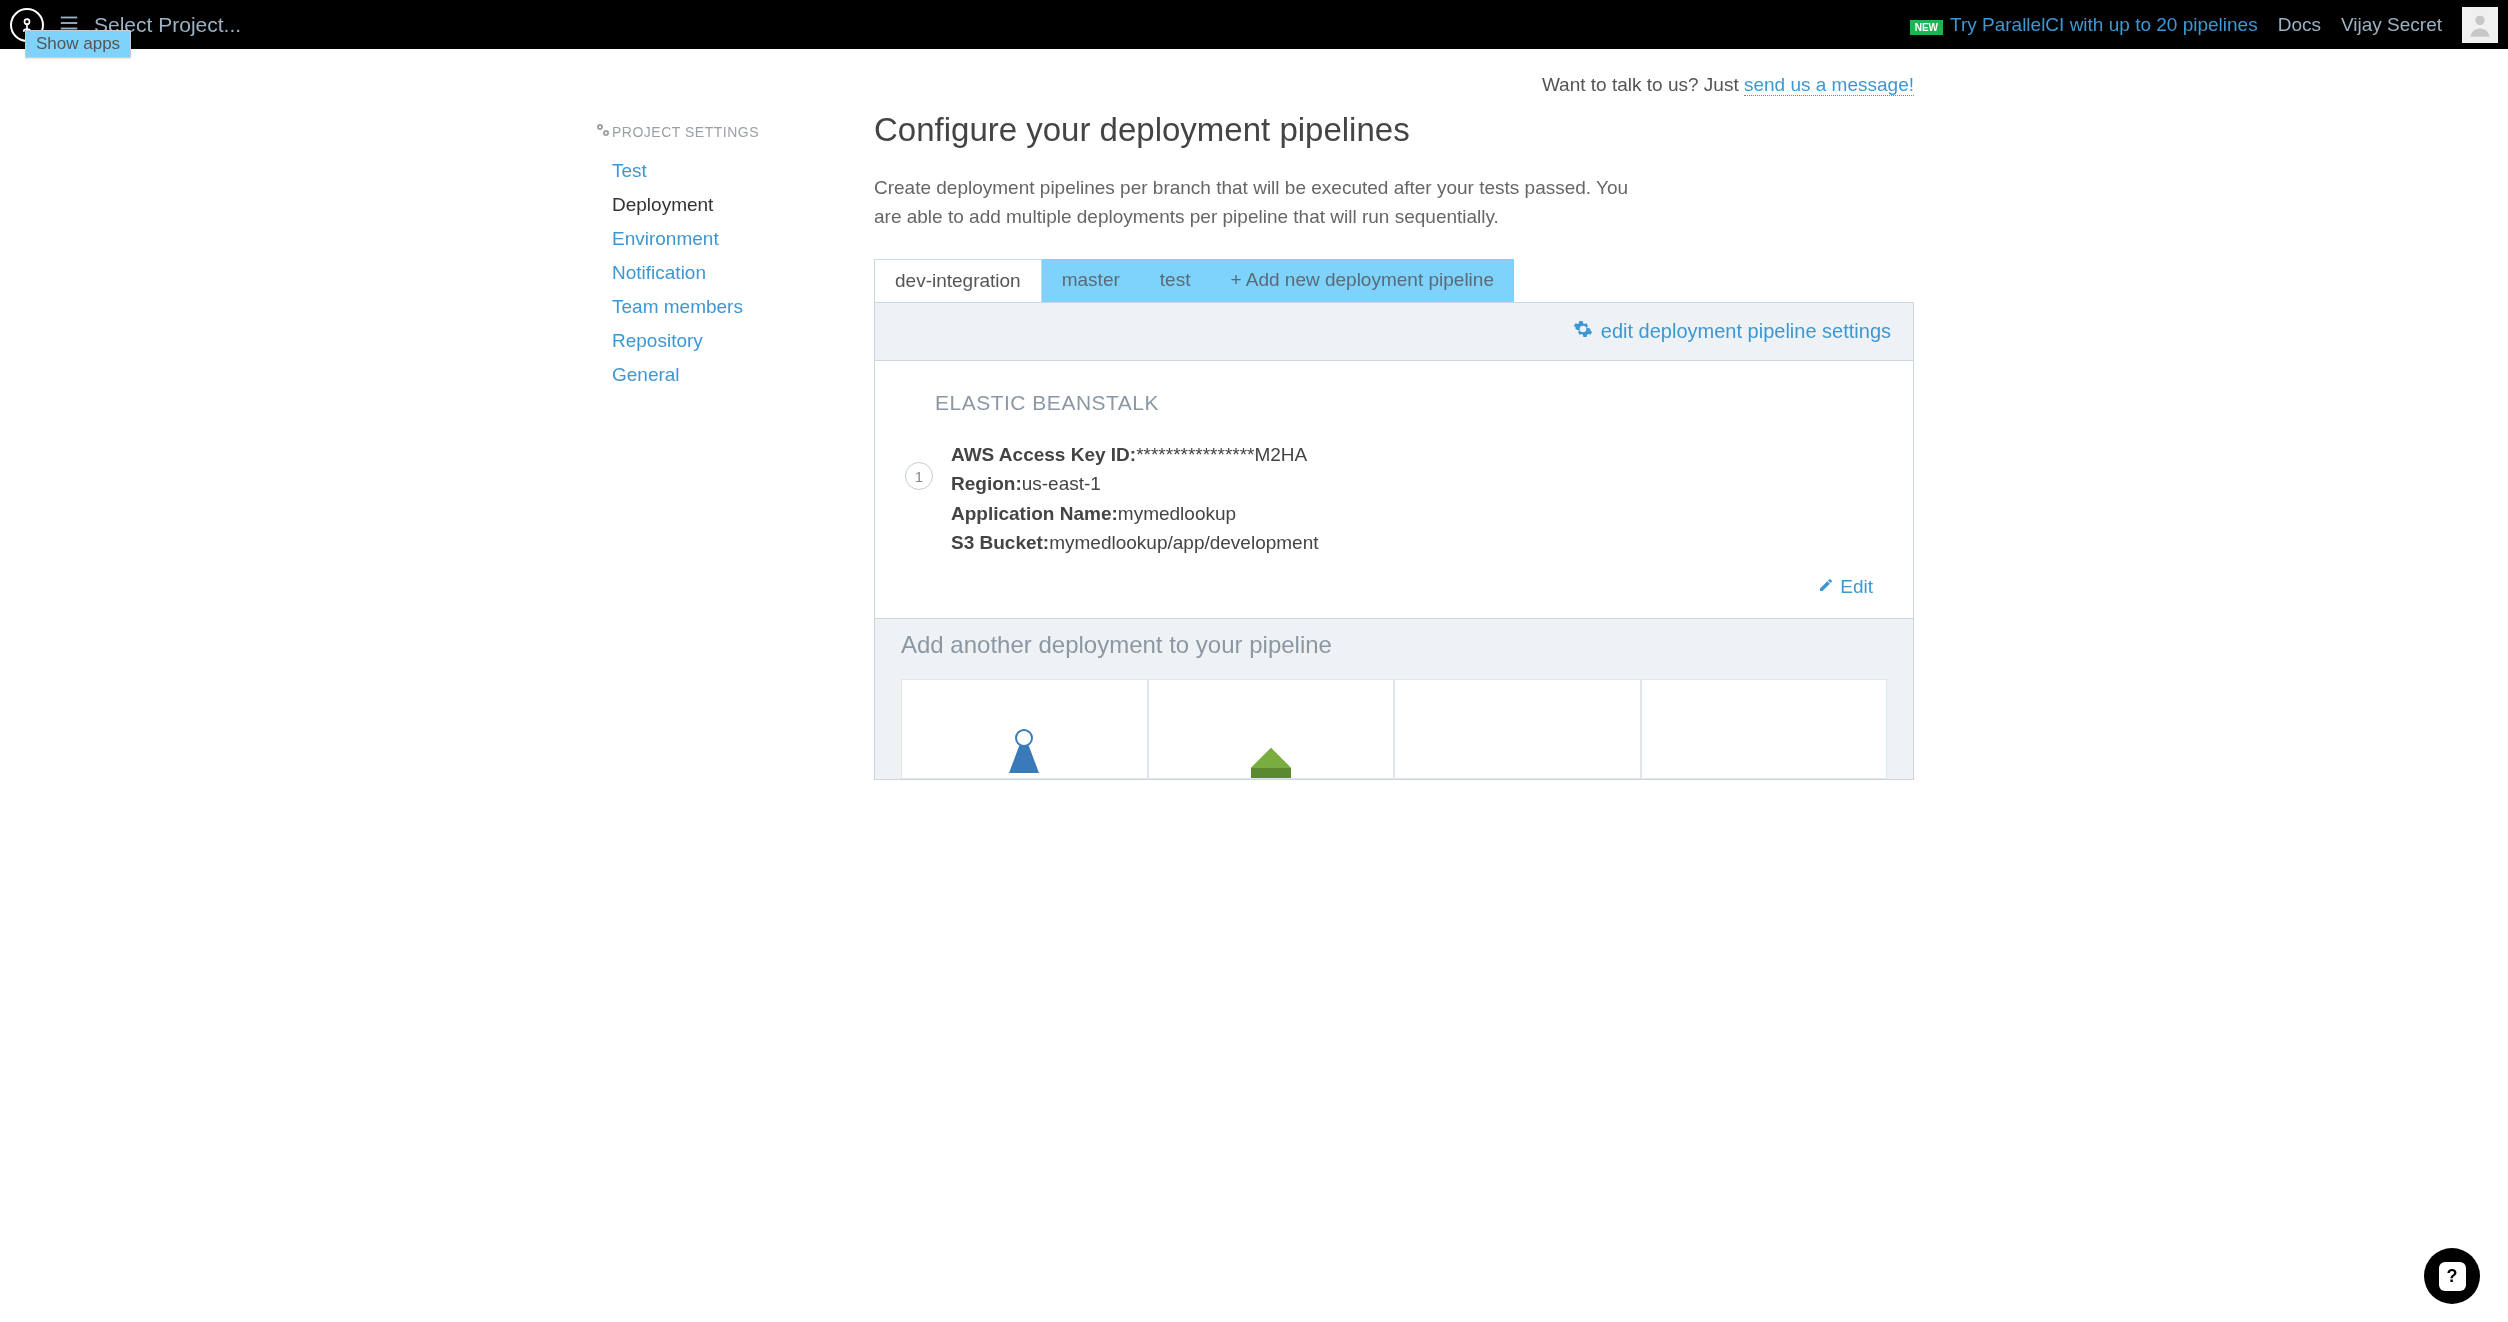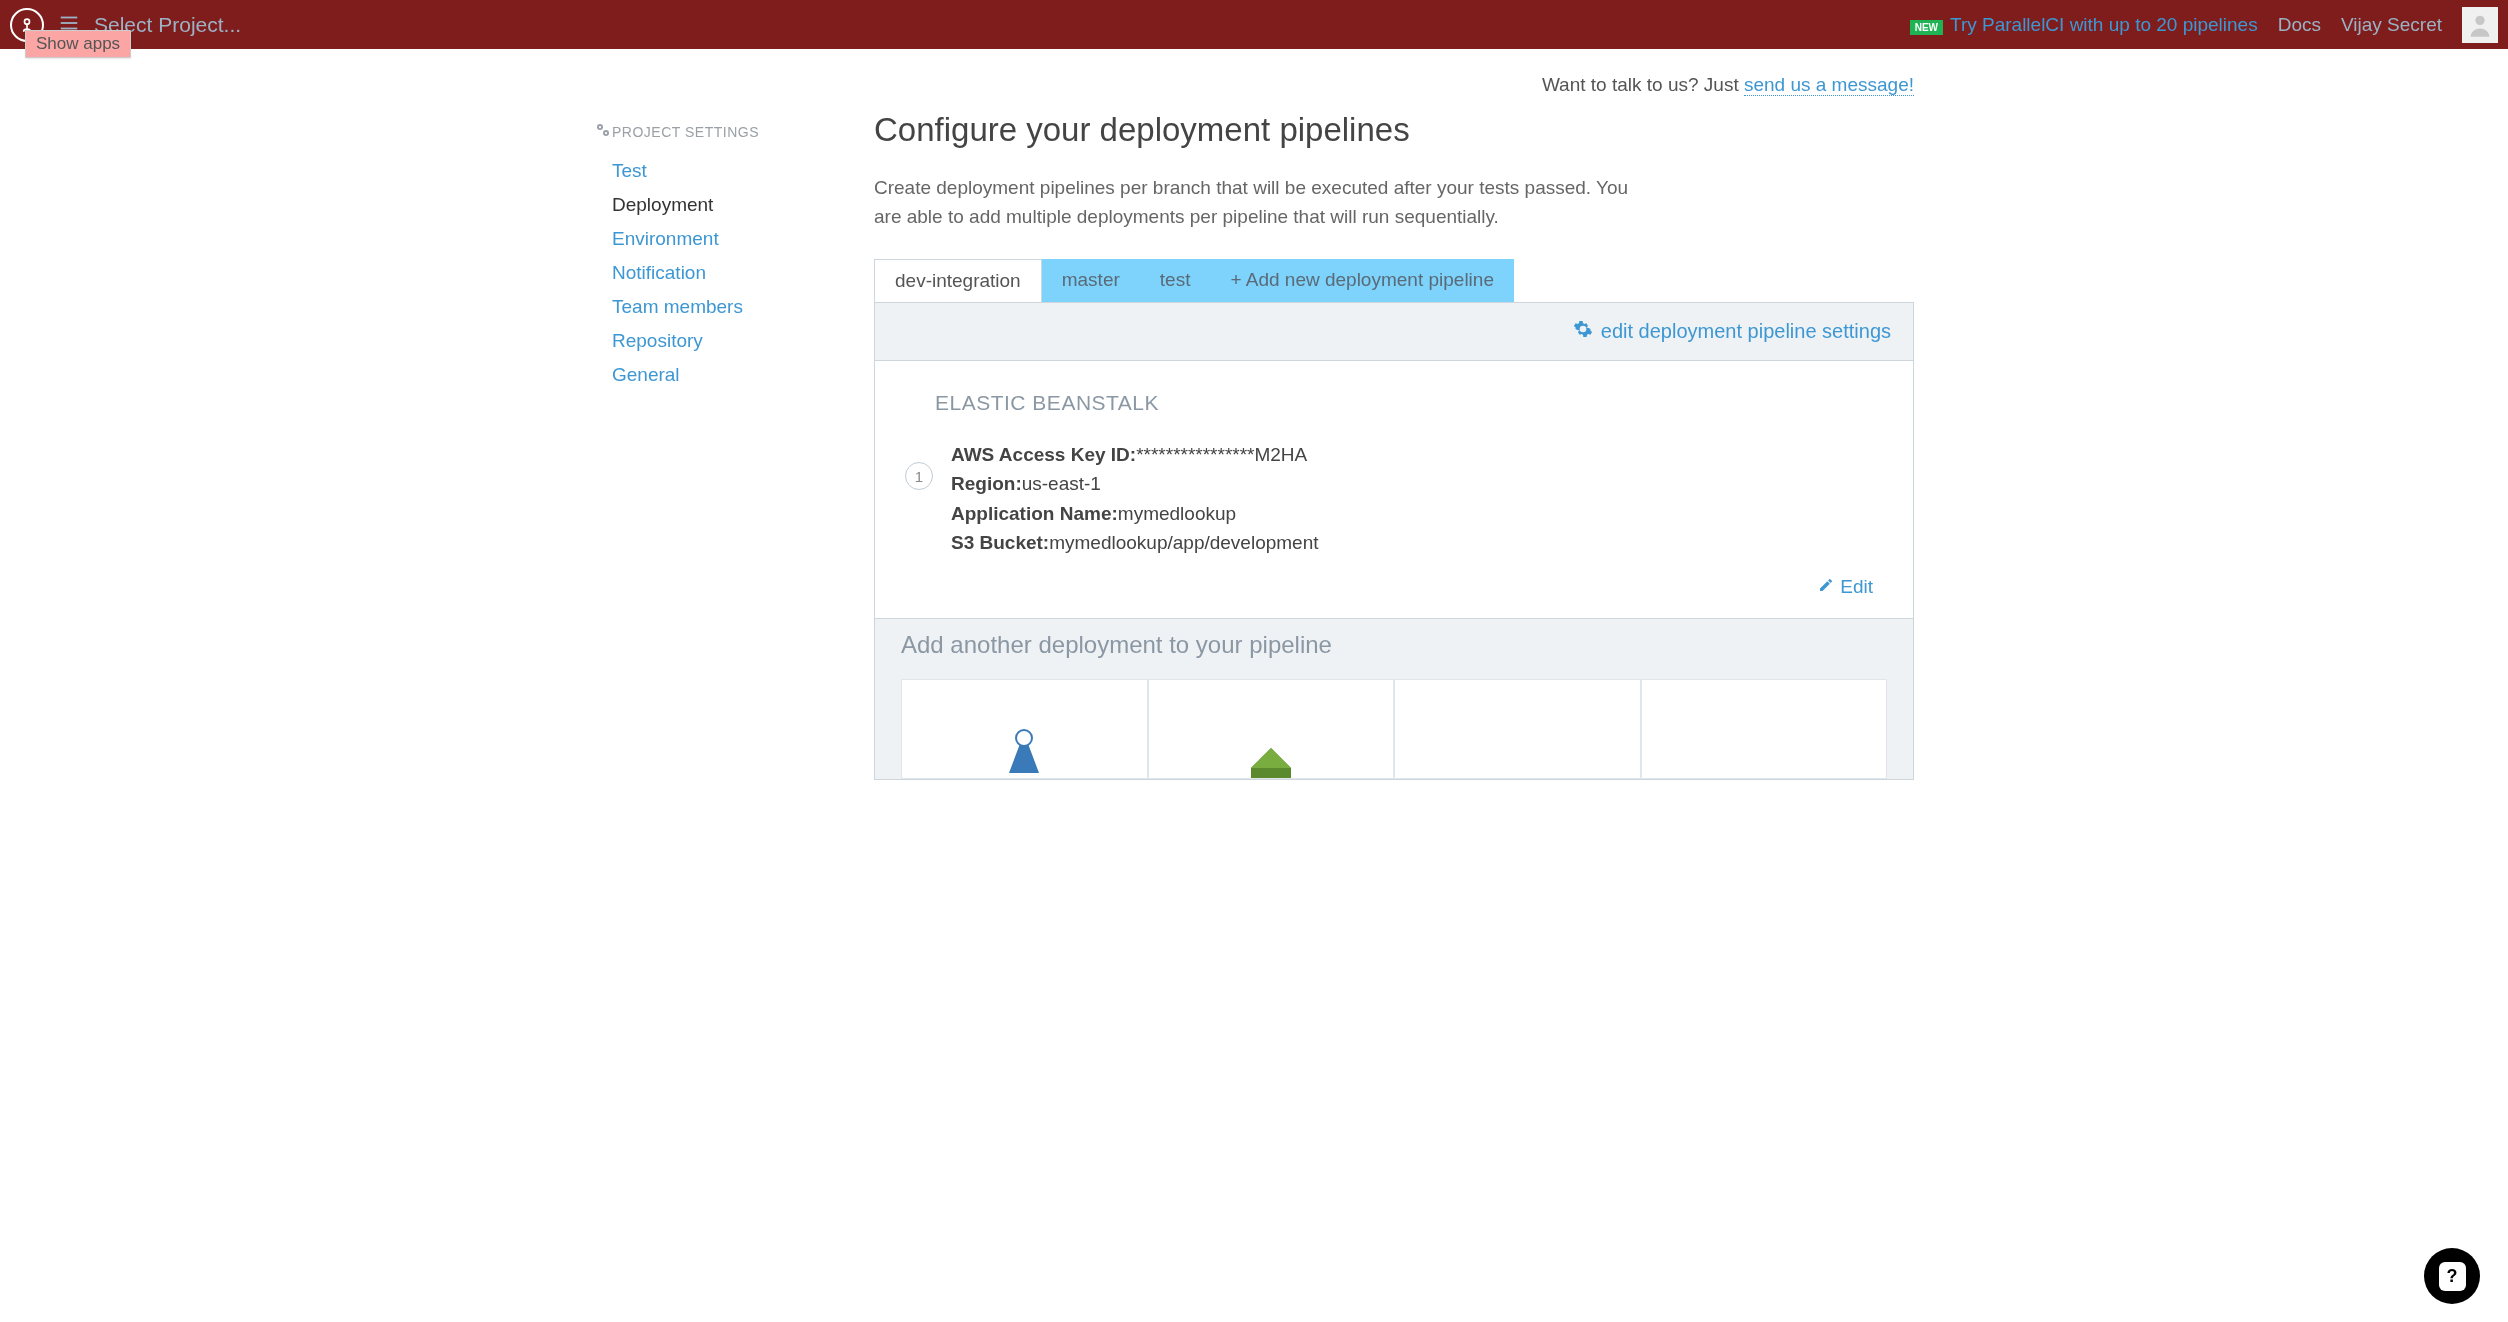--- a/index.html
+++ b/index.html
@@ -1,29 +1,29 @@
 <!DOCTYPE html>
 <html><head>
 <meta charset="utf-8">
 <style>
 * { margin: 0; padding: 0; box-sizing: border-box; }
 body { font-family: -apple-system, BlinkMacSystemFont, "Segoe UI", Helvetica, Arial, sans-serif; background: #fff; color: #333; }
 
-.topbar { background: #7f1d1d; height: 49px; display: flex; align-items: center; padding: 0 10px; color: #9cb2c4; }
+.topbar { background: #000000; height: 49px; display: flex; align-items: center; padding: 0 10px; color: #9cb2c4; }
 .topbar-left { display: flex; align-items: center; gap: 14px; flex: 1; }
 .logo-circle { width: 34px; height: 34px; border: 2px solid #fff; border-radius: 50%; display: flex; align-items: center; justify-content: center; }
 .hamburger { cursor: pointer; color: #9cb2c4; }
 .project-select { color: #9cb2c4; font-size: 21px; font-weight: 300; cursor: pointer; }
 .topbar-right { display: flex; align-items: center; gap: 20px; font-size: 19px; }
 .new-badge { background: #1fb354; color: #fff; font-size: 10px; font-weight: bold; padding: 2px 5px; border-radius: 0; margin-right: 2px; }
 .topbar-link { color: #3d97d3; cursor: pointer; }
 .topbar-link-muted { color: #9cb2c4; cursor: pointer; }
 .avatar { width: 36px; height: 36px; background: #f0f0f0; display: flex; align-items: center; justify-content: center; }
 
-.tooltip { position: absolute; top: 30px; left: 25px; background: #fca5a5; border: 1px solid #ccc; padding: 3px 10px; font-size: 17px; color: #555; border-radius: 1px; box-shadow: 0 1px 2px rgba(0,0,0,0.1); }
+.tooltip { position: absolute; top: 30px; left: 25px; background: #7dd3fc; border: 1px solid #ccc; padding: 3px 10px; font-size: 17px; color: #555; border-radius: 1px; box-shadow: 0 1px 2px rgba(0,0,0,0.1); }
 
 .content-wrap { max-width: 1360px; margin: 0 auto; padding: 0 20px; }
 .message-bar { text-align: right; padding: 25px 0 15px; font-size: 19px; color: #555; }
 .message-bar a { color: #3d97d3; text-decoration: none; border-bottom: 1px dotted #3d97d3; cursor: pointer; }
 
 .main-layout { display: flex; gap: 40px; }
 .sidebar { width: 240px; flex-shrink: 0; padding-top: 10px; }
 .sidebar-header { display: flex; align-items: center; color: #9aa0a6; font-size: 14px; letter-spacing: 0.5px; margin-bottom: 12px; }
 .sidebar-item { padding: 6px 0 6px 18px; font-size: 19px; color: #3d97d3; cursor: pointer; }
 .sidebar-item.active { color: #333; }

